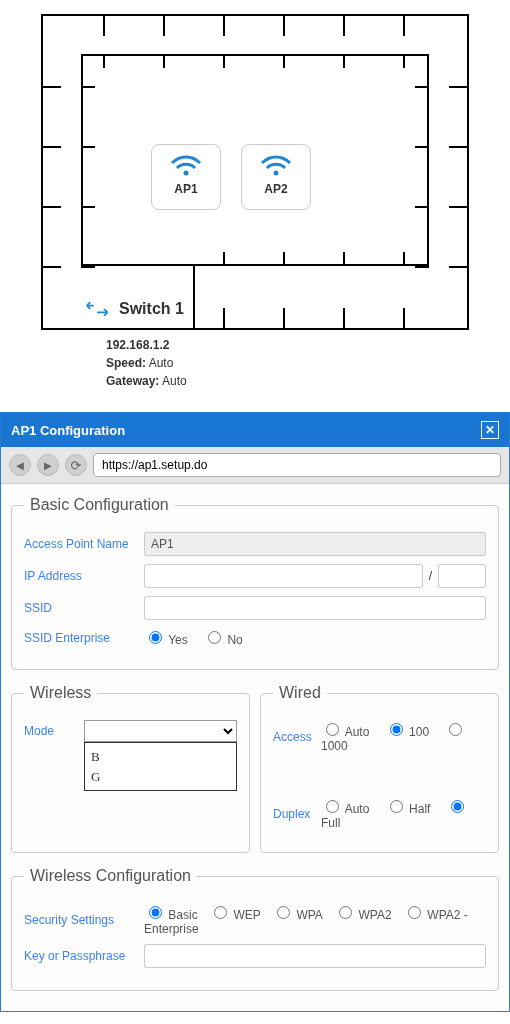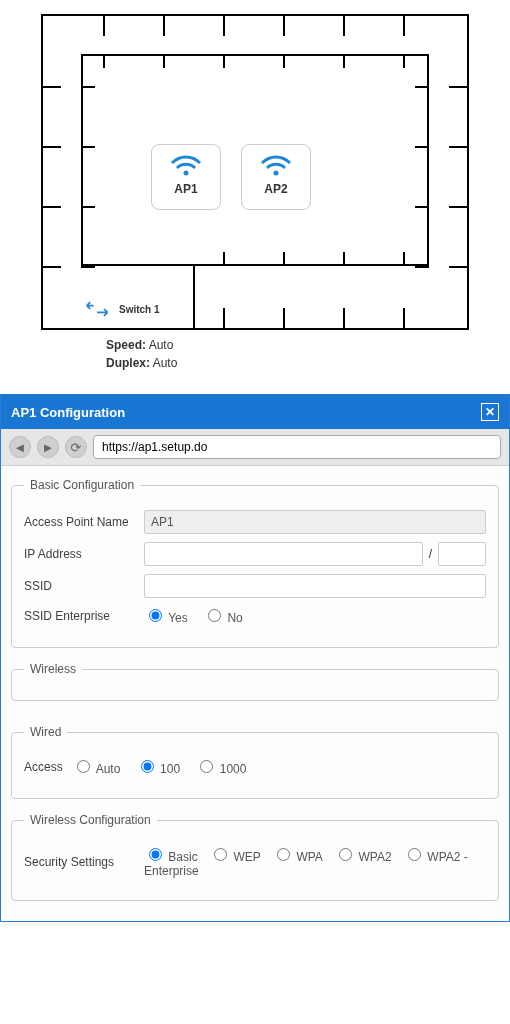--- a/index.html
+++ b/index.html
@@ -43,21 +43,21 @@
   }
   .ap svg { margin-top: 8px; }
   .ap .ap-label { font-weight: bold; font-size: 12px; margin-top: 2px; }
 
   .switch-box {
     position: absolute;
     left: 42px; bottom: 10px;
     display: flex; align-items: center;
     gap: 8px;
     font-weight: bold;
-    font-size: 10px;
+    font-size: 16px;
   }
   .switch-box svg { width: 26px; height: 18px; }
 
   .switch-info {
     margin: 6px 0 0 92px;
     line-height: 1.5;
     font-size: 12px;
   }
   .switch-info b { font-weight: bold; }
 
@@ -118,45 +118,45 @@
 
   fieldset {
     border: 1px solid #ccc;
     border-radius: 4px;
     padding: 10px 12px 14px 12px;
     margin: 4px 0 10px 0;
   }
   legend {
     padding: 0 6px;
     color: #555;
-    font-size: 12px;
+    font-size: 16px;
   }
 
   .row {
     display: flex;
     align-items: center;
     margin: 8px 0;
   }
-  .row .lab { width: 120px; color: #404040; }
+  .row .lab { width: 120px; color: #3b82f6; }
   .row .field { flex: 1; }
   input[type="text"].tbox {
     width: 100%;
     height: 24px;
     padding: 2px 6px;
     border: 1px solid #ccc;
     border-radius: 2px;
     font-size: 12px;
   }
   input[type="text"].tbox.ro { background: #eee; color: #555; }
 
   .slash { margin: 0 6px; }
 
   .radios label { margin-right: 12px; font-size: 12px; color: #555; }
 
-  .two-col { display: flex; gap: 10px; flex-direction: column; }
+  .two-col { display: flex; gap: 10px; }
   .two-col fieldset { flex: 1; }
 
   .select-wrap { position: relative; flex: 1; }
   select {
     width: 100%; height: 22px;
     border: 1px solid #999; background: #fff;
     font-size: 12px;
   }
   .dropdown-open {
     position: absolute;
@@ -245,23 +245,24 @@
     <div class="switch-box">
       <svg viewBox="0 0 30 20">
         <path d="M10 6 L2 6 M2 6 L6 2 M2 6 L6 10" stroke="#1e88d6" stroke-width="2" fill="none"></path>
         <path d="M14 14 L26 14 M26 14 L22 10 M26 14 L22 18" stroke="#1e88d6" stroke-width="2" fill="none"></path>
       </svg>
       <span>Switch 1</span>
     </div>
   </div>
 
   <div class="switch-info">
+    <div><b>192.168.1.2</b></div>
     <div><b>Speed:</b>
          <span>Auto</span></div>
-    <div><b>Duplex:</b>
+    <div><b>Gateway:</b>
          <span>Auto</span></div>
   </div>
 </div>
 
 <div class="config-window">
   <div class="titlebar">
     <span>AP1 Configuration</span>
     <span class="closebtn">
       <span>✕</span>
     </span>
@@ -310,43 +311,65 @@
         <div class="field radios">
           <label><input type="radio" name="ssidb" checked="" style=""> <span>Yes</span></label>
           <label><input type="radio" name="ssidb" style=""> <span>No</span></label>
         </div>
       </div>
     </fieldset>
 
     <div class="two-col">
       <fieldset>
         <legend>Wireless</legend>
+        <div class="row">
+          <div class="lab" style="width:60px">Mode</div>
+          <div class="select-wrap">
+            <select></select>
+            <div class="dropdown-open">
+              <div>B</div>
+              <div>G</div>
+            </div>
+          </div>
+        </div>
       </fieldset>
 
       <fieldset>
         <legend>Wired</legend>
         <div class="row">
           <div class="lab" style="width:48px">Access</div>
           <div class="field radios">
             <label><input type="radio" name="spd" style=""> <span>Auto</span></label>
             <label><input type="radio" name="spd" checked="" style=""> <span>100</span></label>
             <label><input type="radio" name="spd" style=""> <span>1000</span></label>
+          </div>
+        </div>
+        <div class="row" style="margin-top:44px">
+          <div class="lab" style="width:48px">Duplex</div>
+          <div class="field radios">
+            <label><input type="radio" name="dpx" style=""> <span>Auto</span></label>
+            <label><input type="radio" name="dpx" style=""> <span>Half</span></label>
+            <label><input type="radio" name="dpx" checked="" style=""> <span>Full</span></label>
           </div>
         </div>
       </fieldset>
     </div>
 
     <fieldset>
       <legend>Wireless Configuration</legend>
       <div class="row sec-row">
         <div class="lab">Security Settings</div>
         <div class="field radios">
           <label><input type="radio" name="sec" checked="" style=""> <span>Basic</span></label>
           <label><input type="radio" name="sec" style=""> <span>WEP</span></label>
           <label><input type="radio" name="sec" style=""> <span>WPA</span></label>
           <label><input type="radio" name="sec" style=""> <span>WPA2</span></label>
           <label><input type="radio" name="sec" style=""> <span>WPA2 - Enterprise</span></label>
         </div>
       </div>
+      <div class="row">
+        <div class="lab">Key or Passphrase</div>
+        <div class="field"><input type="text" class="tbox" value="" style=""></div>
+      </div>
     </fieldset>
   </div>
 
 </div>
 
 </body></html>

